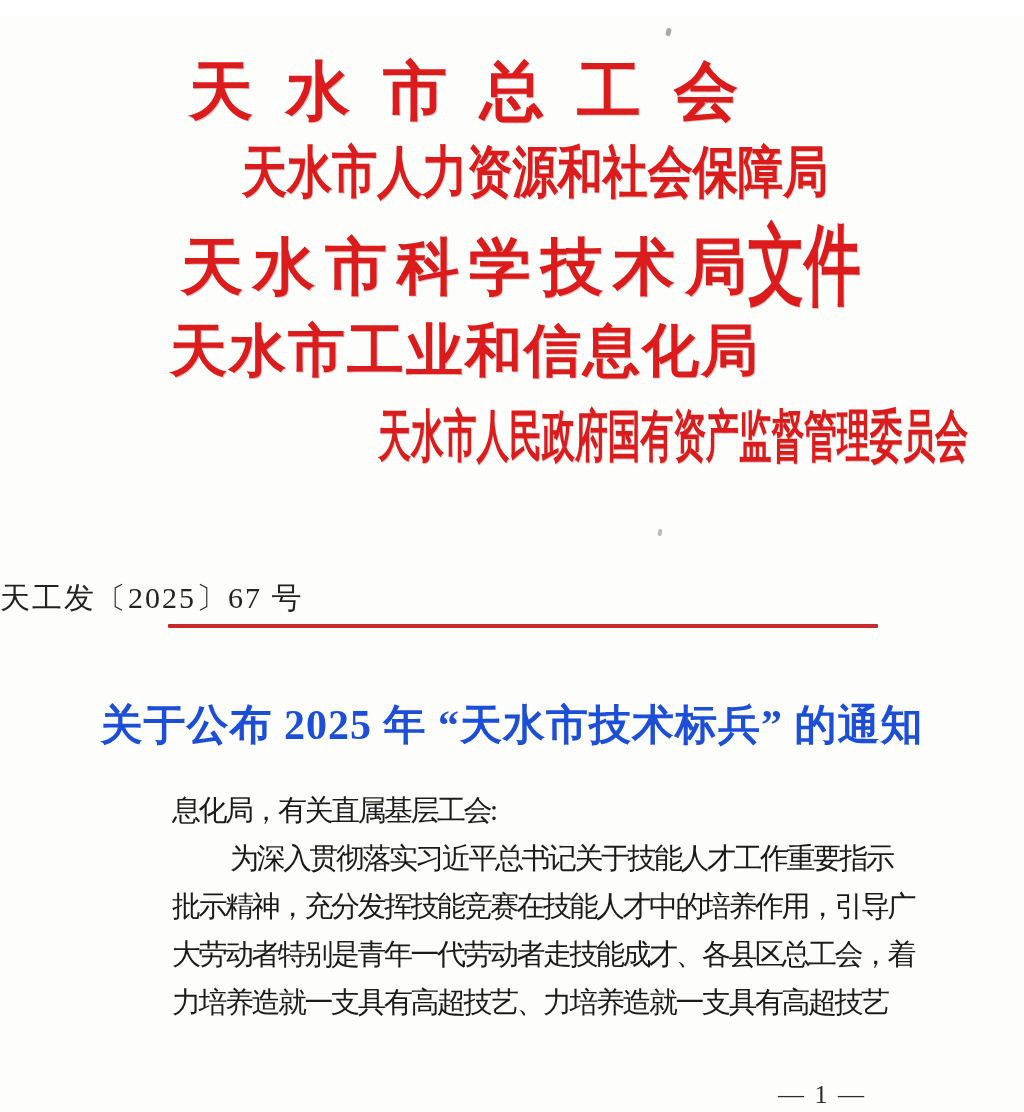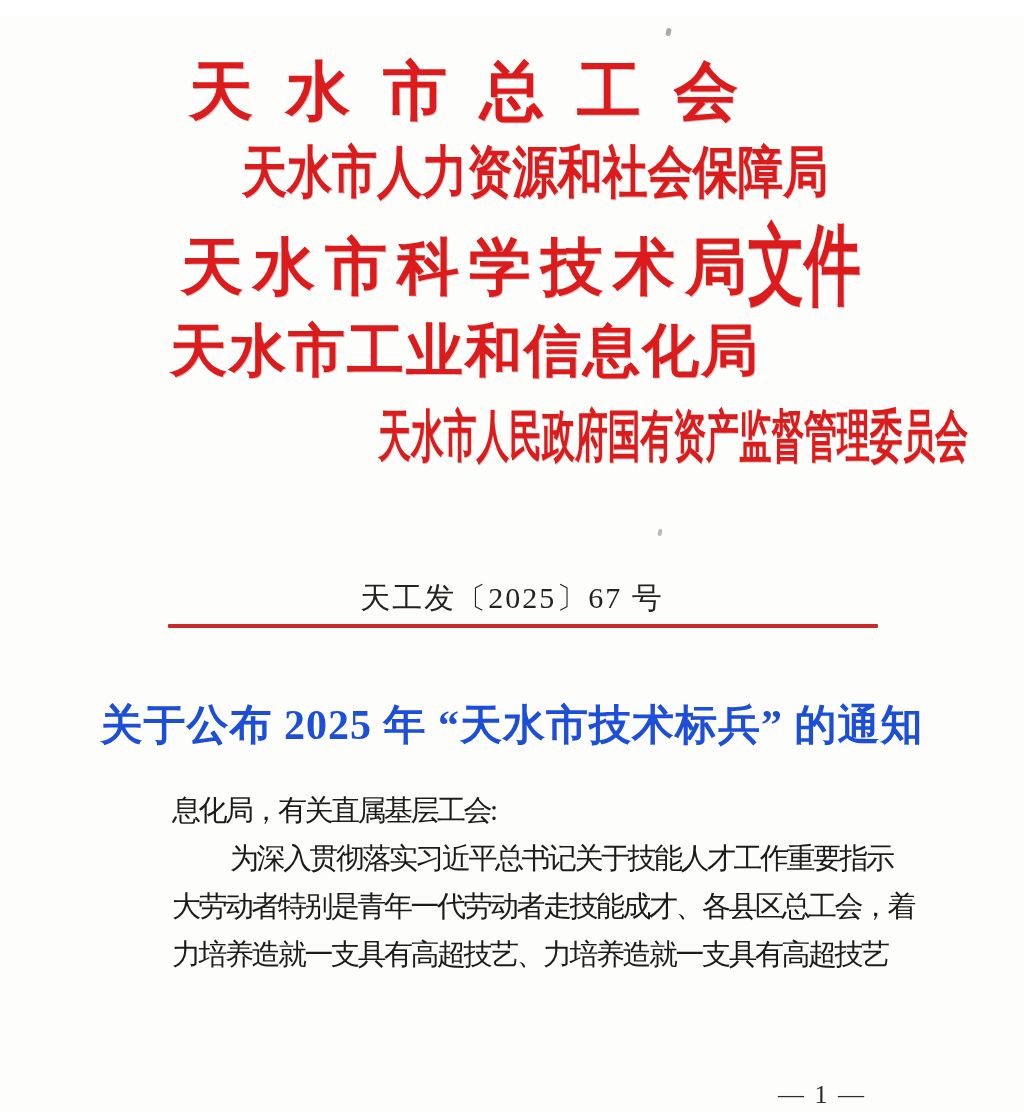--- a/index.html
+++ b/index.html
@@ -38,21 +38,20 @@
     font-weight:bold; color:#dc1c1c;
     white-space:nowrap;
     transform:scaleX(0.64);
     transform-origin:left top;
     text-shadow:1px 1px 0 rgba(120,20,20,.25);
   }
 
   
   .doc-number {
     position:absolute; left:0; top:562px; width:1024px;
-    text-align:center;
     font-size:30px; letter-spacing:2px;
     color:#232323;
   }
   .red-divider {
     position:absolute; left:168px; top:608px;
     width:710px; height:4px;
     background:#c82a2a;
     border-radius:1px;
   }
 
@@ -108,20 +107,21 @@
 
   <div class="doc-number">天工发〔2025〕67 号</div>
 
   <div class="red-divider"></div>
 
   <div class="doc-title">关于公布 2025 年 “天水市技术标兵” 的通知</div>
 
   <div class="doc-body">
     <div class="body-line">息化局，有关直属基层工会:</div>
     <div class="body-line indent">为深入贯彻落实习近平总书记关于技能人才工作重要指示</div>
+    <div class="body-line">批示精神，充分发挥技能竞赛在技能人才中的培养作用，引导广</div>
     <div class="body-line">大劳动者特别是青年一代劳动者走技能成才、各县区总工会，着</div>
     <div class="body-line">力培养造就一支具有高超技艺、力培养造就一支具有高超技艺</div>
   </div>
 
   <div class="page-number">— 1 —</div>
 
   <div class="artifact artifact-top"></div>
   <div class="artifact artifact-mid"></div>
 
 </div>

